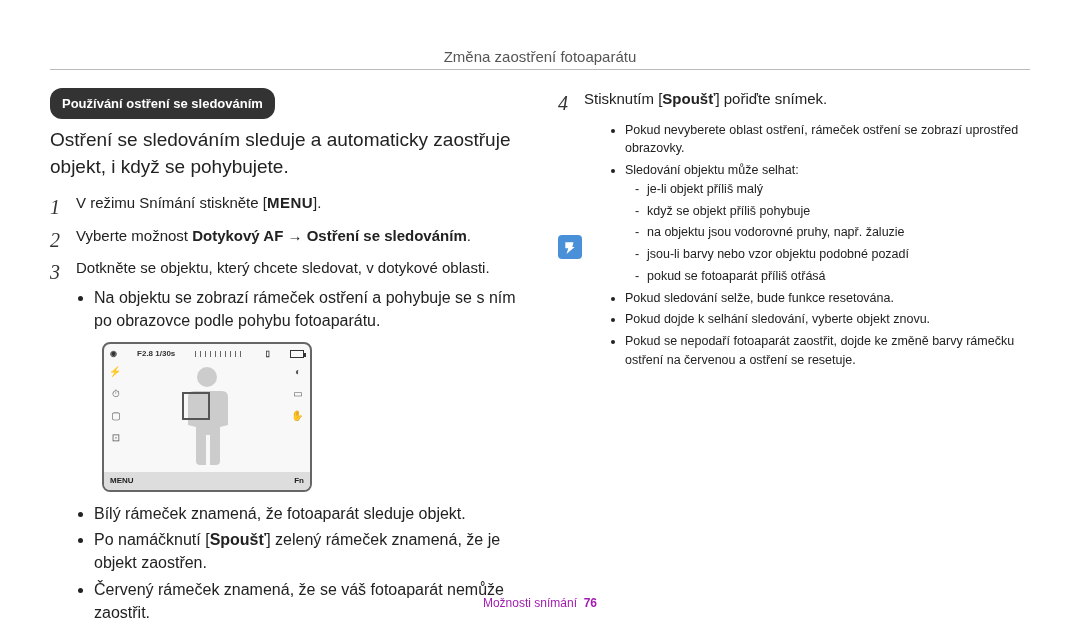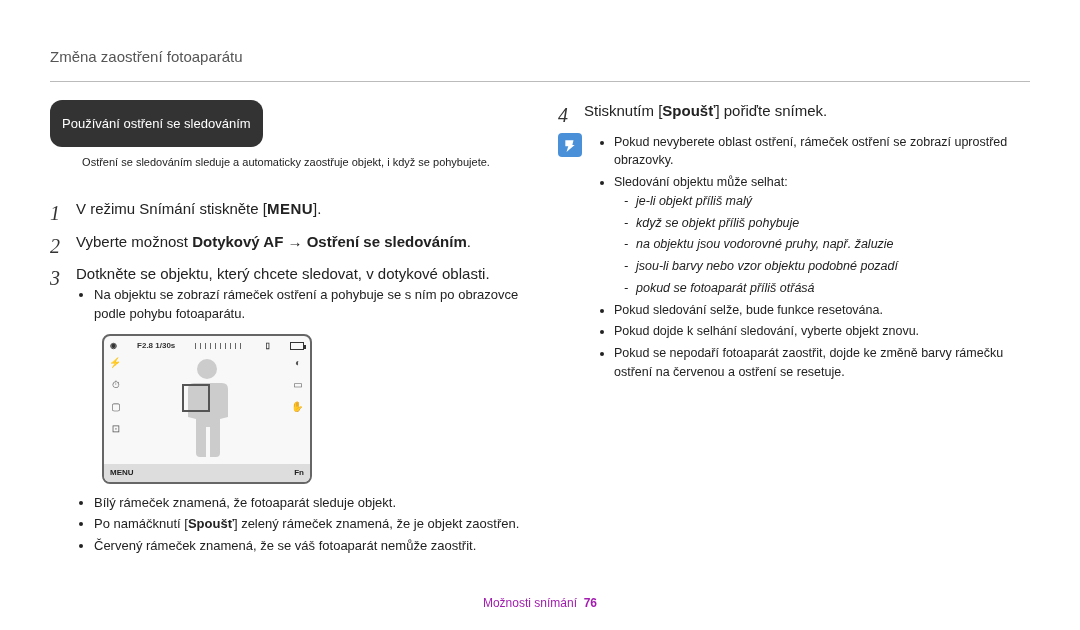--- a/index.html
+++ b/index.html
@@ -9,50 +9,50 @@
     background: #fff;
     font-family: Arial, Helvetica, sans-serif;
     color: #222;
     position: relative;
     padding: 48px 50px 0 50px;
     font-size: 14px;
   }
   .page-header {
     font-size: 15px;
     color: #555;
-    margin-bottom: 16px;
+    margin-bottom: 4px;
+    text-align: center;
   }
   .hr {
     border: 0;
     border-top: 1px solid #bbb;
     margin-bottom: 18px;
   }
   .columns {
     display: flex;
     gap: 36px;
   }
   .col {
     flex: 1;
     min-width: 0;
   }
   .pill {
     display: inline-block;
     background: #333;
     color: #fff;
-    font-weight: normal;
+    font-weight: bold;
     font-size: 13px;
-    padding: 16px 12px;
+    padding: 8px 12px;
     border-radius: 12px;
     margin-bottom: 8px;
   }
   .intro {
-    font-size: 11px;
-    margin-bottom: 28px;
+    font-size: 19px;
+    margin-bottom: 12px;
     line-height: 1.4;
-    text-align: center;
   }
   ol.steps {
     list-style: none;
     counter-reset: step;
   }
   ol.steps > li {
     counter-increment: step;
     position: relative;
     padding-left: 26px;
     margin-bottom: 10px;
@@ -70,21 +70,22 @@
     color: #333;
   }
   ol.steps > li .menu-label {
     font-family: Arial, sans-serif;
     font-weight: 900;
     letter-spacing: 0.5px;
   }
   .sub-ul {
     list-style: disc;
     padding-left: 18px;
-    font-size: 13px;
+    font-size: 16px;
+    margin-top: 6px;
     line-height: 1.45;
   }
   .sub-ul li { margin-bottom: 3px; }
   .screenshot-wrap {
     margin: 10px 0 10px 26px;
   }
   .camera-screen {
     width: 210px;
     height: 150px;
     border: 2px solid #666;
@@ -153,22 +154,22 @@
     background: #ddd;
     display:flex;
     justify-content: space-between;
     align-items:center;
     padding: 0 6px;
     font-size: 8px;
     font-weight: bold;
   }
   .note-box {
     display: flex;
-    gap: 16px;
-    align-items: flex-start;
+    gap: 27px;
+    align-items: center;
   }
   .note-icon {
     width: 24px; height: 24px;
     background: #4a90d9;
     border-radius: 4px;
     display:flex; align-items:center; justify-content:center;
     flex-shrink: 0;
   }
   .note-icon svg { width:14px; height:14px; }
   .note-content {
@@ -177,21 +178,20 @@
     line-height: 1.5;
   }
   .note-content ul {
     list-style: disc;
     padding-left: 16px;
   }
   .note-content ul li { margin-bottom: 3px; }
   .note-content ul ul {
     list-style: none;
     padding-left: 10px;
-    font-style: italic;
   }
   .note-content ul ul li {
     position: relative;
     padding-left: 12px;
   }
   .note-content ul ul li::before {
     content: "-";
     position: absolute;
     left: 0;
   }

